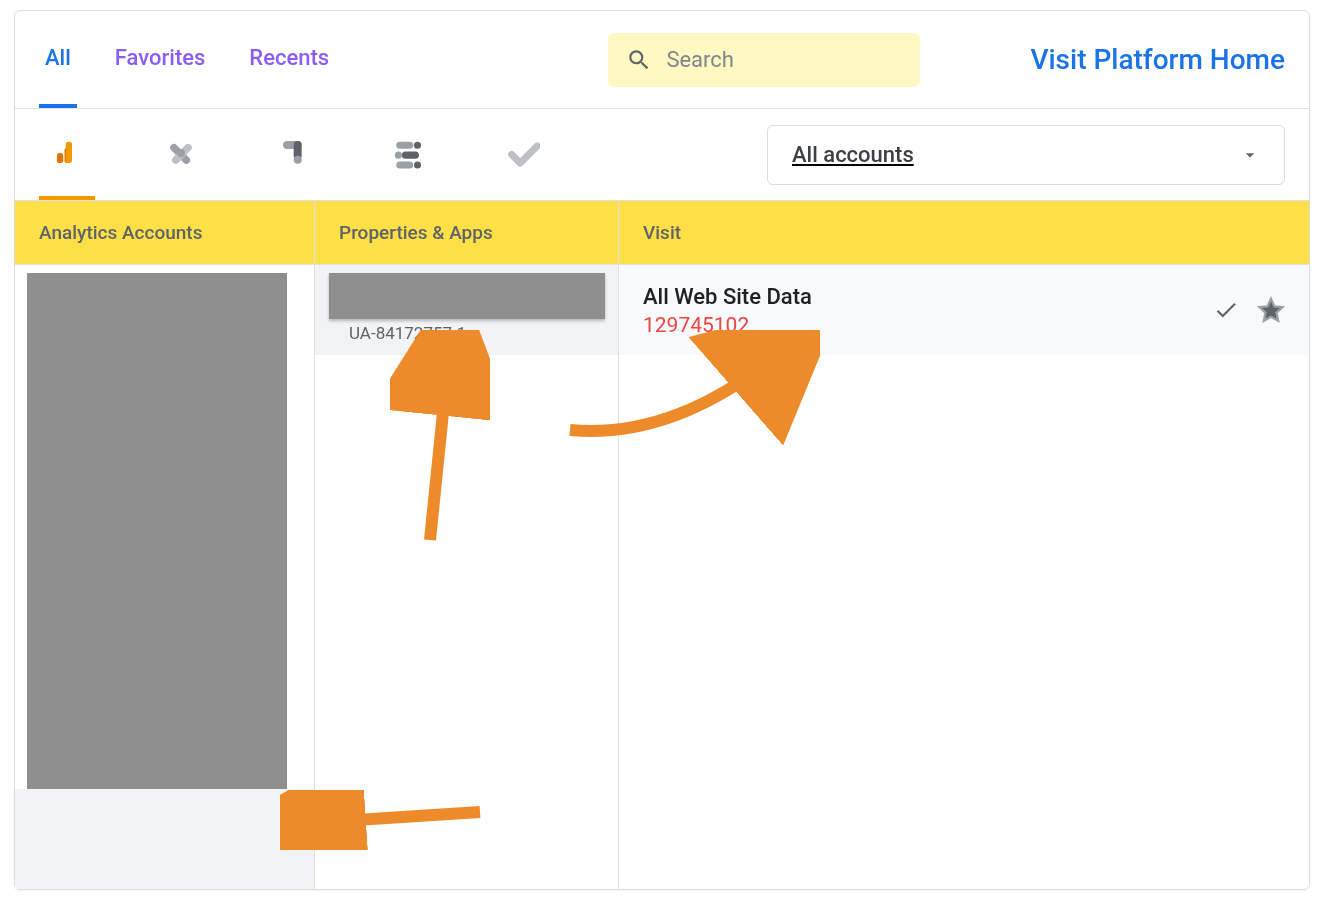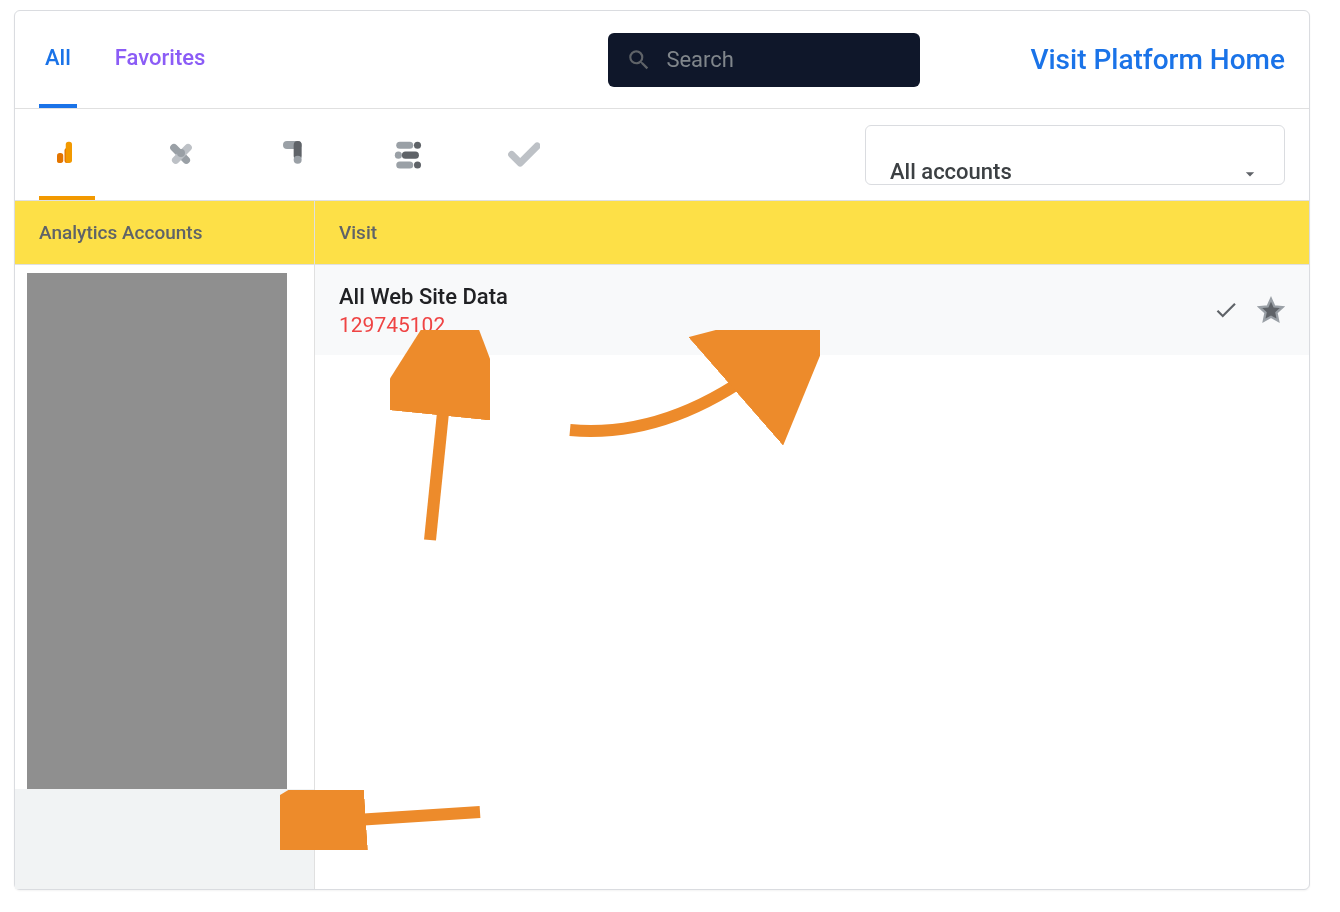--- a/index.html
+++ b/index.html
@@ -50,21 +50,21 @@
     cursor: pointer;
   }
   .tab.active {
     color: #1a73e8;
     border-bottom-color: #1a73e8;
   }
   .search {
     margin-left: auto;
     display: flex;
     align-items: center;
-    background: #0f172a;
+    background: #fef9c3;
     border-radius: 6px;
     height: 54px;
     width: 312px;
     padding: 0 18px;
     gap: 14px;
   }
   .search svg { fill: #5f6368; }
   .search-label {
     color: #80868b;
     font-size: 22px;
@@ -98,25 +98,26 @@
     justify-content: center;
     border-bottom: 4px solid transparent;
     cursor: pointer;
   }
   .product-icon.active { border-bottom-color: #f29900; }
   .account-select {
     margin-left: auto;
     border: 1px solid #dadce0;
     border-radius: 6px;
     height: 60px;
-    width: 420px;
-    display: flex;
-    align-items: flex-end;
+    width: 518px;
+    display: flex;
+    align-items: center;
     padding: 0 24px;
     cursor: pointer;
+    text-decoration: underline;
   }
   .account-select-label {
     font-size: 22px;
     color: #3c4043;
     font-weight: 500;
   }
   .account-select svg { margin-left: auto; fill: #5f6368; }
   
   .columns {
     display: flex;
@@ -210,20 +211,21 @@
 </style>
 </head>
 <body>
 
 <div class="panel">
 
   <div class="top-row">
     <div class="tabs">
       <div class="tab active">All</div>
       <div class="tab">Favorites</div>
+      <div class="tab">Recents</div>
     </div>
     <div class="search">
       <svg width="26" height="26" viewBox="0 0 24 24">
           <path d="M15.5 14h-.79l-.28-.27A6.471 6.471 0 0 0 16 9.5 6.5 6.5 0 1 0 9.5 16c1.61 0 3.09-.59 4.23-1.57l.27.28v.79l5 4.99L20.49 19l-4.99-5zm-6 0C7.01 14 5 11.99 5 9.5S7.01 5 9.5 5 14 7.01 14 9.5 11.99 14 9.5 14z"></path>
         </svg>
       <span class="search-label">Search</span>
     </div>
     <div class="visit-link">Visit Platform Home</div>
   </div>
 
@@ -279,20 +281,29 @@
   <div class="columns">
 
     <div class="col col1">
       <div class="col-header">Analytics Accounts</div>
       <div class="col-body">
         <div class="redacted-big"></div>
         <div class="selected-footer"></div>
       </div>
     </div>
 
+    <div class="col col2">
+      <div class="col-header">Properties &amp; Apps</div>
+      <div class="col-body">
+        <div class="prop-row">
+          <div class="prop-redact"></div>
+          <div class="prop-id">UA-84172757-1</div>
+        </div>
+      </div>
+    </div>
 
     <div class="col col3">
       <div class="col-header">Visit</div>
       <div class="col-body">
         <div class="view-row">
           <div class="view-text">
             <div class="view-name">All Web Site Data</div>
             <div class="view-id">129745102</div>
           </div>
           <div class="view-icons">

